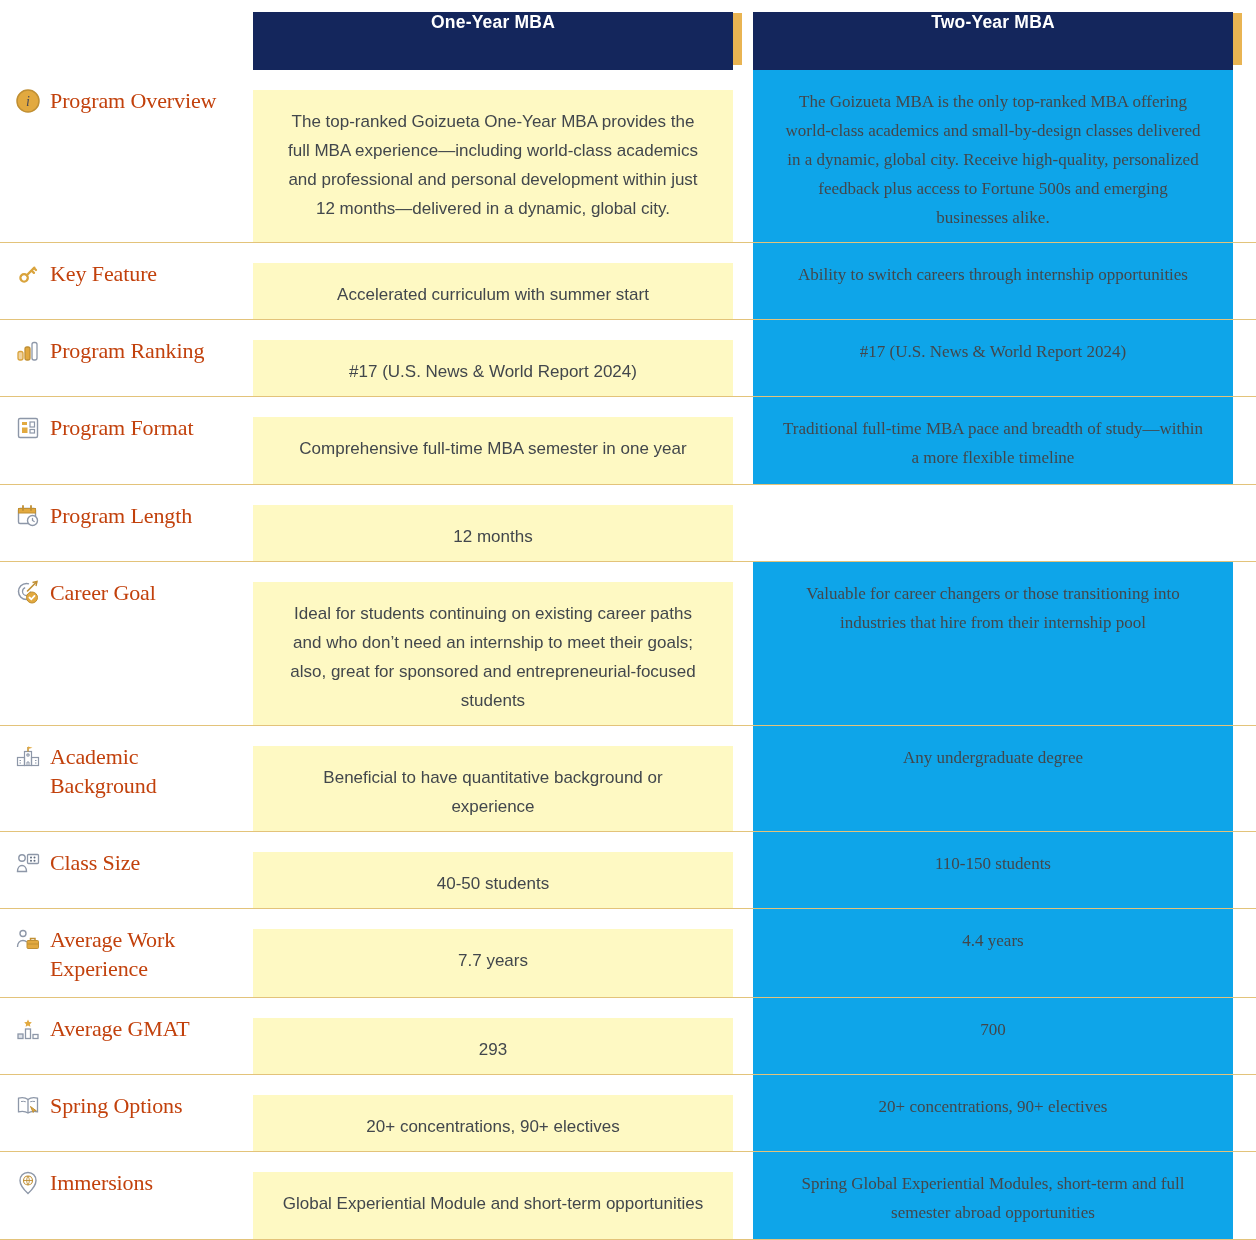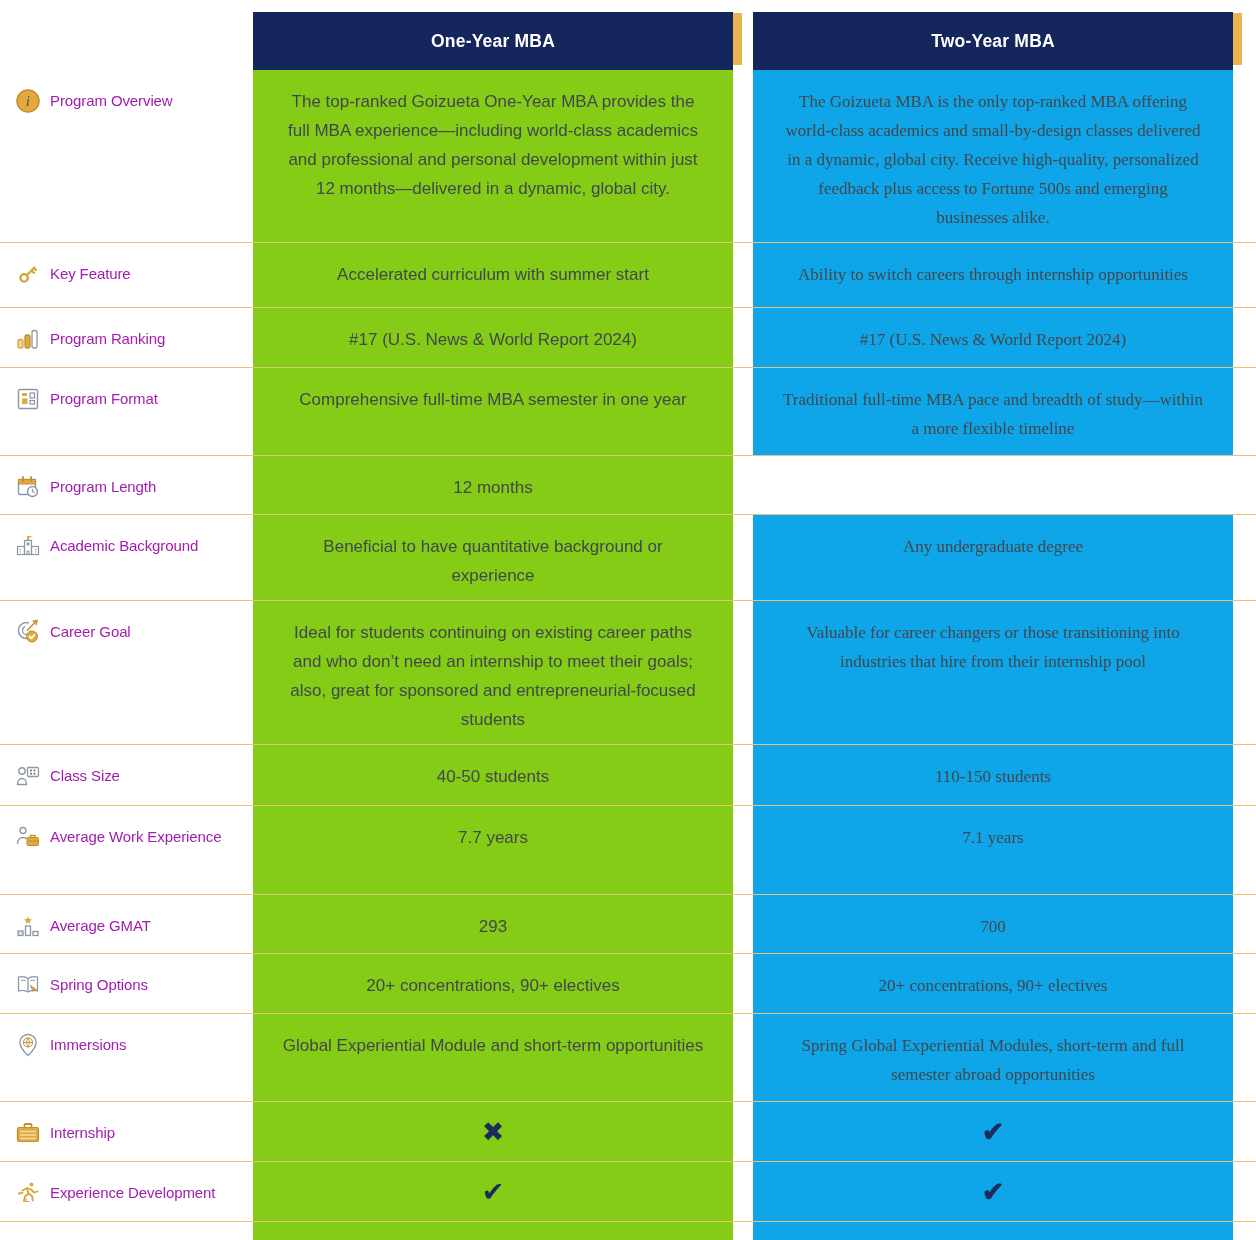--- a/index.html
+++ b/index.html
@@ -4,33 +4,33 @@
 <style>
   * { margin:0; padding:0; box-sizing:border-box; }
   body { background:#ffffff; font-family:"Liberation Sans","DejaVu Sans",sans-serif; }
   .page { width:1256px; height:1240px; background:#fff; overflow:hidden; position:relative; }
 
   
   .hdr-row { display:flex; margin-top:12px; height:58px; }
   .hdr-spacer { width:253px; }
   .hdr-gap { width:20px; position:relative; }
   .hdr-right { flex:1; position:relative; }
-  .hdr-block { width:480px; background:#14265C; color:#fff; display:flex; align-items:center;
+  .hdr-block { width:480px; background:#14265C; color:#fff; display:flex; 
                justify-content:center; font-size:17.5px; font-weight:700; letter-spacing:.2px; position:relative; }
   .gold-strip { position:absolute; left:0; top:1px; width:9px; height:52px; background:#E9B452; }
 
   
   .row { display:flex; border-bottom:1px solid #E3C37A; }
   .lbl { width:253px; background:#fff; display:flex; align-items:flex-start; gap:9px;
          padding:16px 4px 8px 15px; }
   .lbl .ico { flex:0 0 26px; width:26px; height:26px; margin-top:2px; }
-  .lbl .txt { font-size:15px; line-height:29px; color:#a21caf; font-weight:500; letter-spacing:-0.1px; }
+  .lbl .txt { font-size:22px; line-height:29px; color:#c2410c; font-weight:500; letter-spacing:-0.1px;font-family:Liberation Serif, serif; }
   .cell { width:480px; padding:17px 28px 10px; text-align:center; font-size:17px;
           line-height:29px; color:#42474C; }
-  .cell.one { background:#84cc16; }
+  .cell.one { background:#fef9c3;margin-top:20px; }
   .cell.two { background:#0ea5e9;font-family:Liberation Serif, serif; }
   .gap { width:20px; background:#fff; }
   .rpad { flex:1; background:#fff; }
   .cell.mark { padding-top:13px; font-size:27px; font-weight:900; color:#1C2C5C; line-height:34px; }
 
   
   .h172{min-height:172px}.h65{min-height:65px}.h60{min-height:60px}.h88{min-height:88px}
   .h59{min-height:59px}.h116{min-height:116px}.h61{min-height:61px}.h89{min-height:89px}
 </style>
 </head>
@@ -122,57 +122,57 @@
           <rect x="3.5" y="5.5" width="17" height="15" rx="1.5" stroke="#8D97A8" stroke-width="1.4"></rect>
           <rect x="3.5" y="5.5" width="17" height="4.5" fill="#E2A93F" stroke="#C08F33" stroke-width="1"></rect>
           <path d="M8 3 v4 M16 3 v4" stroke="#C08F33" stroke-width="1.8" stroke-linecap="round"></path>
           <circle cx="17.5" cy="17.5" r="5" fill="#fff" stroke="#8D97A8" stroke-width="1.4"></circle>
           <path d="M17.5 15.5 v2 l1.7 1" stroke="#8D97A8" stroke-width="1.3" stroke-linecap="round"></path>
         </svg>
       <span class="txt">Program Length</span>
     </div>
     <div class="cell one">12 months</div>
     <div class="gap"></div>
+    <div class="rpad"></div>
+  </div>
+
+  <div class="row h116">
+    <div class="lbl">
+      <svg class="ico" viewBox="0 0 26 26" fill="none">
+          <circle cx="11.5" cy="11.5" r="8" stroke="#8D97A8" stroke-width="1.5" stroke-dasharray="36 14" stroke-dashoffset="-4"></circle>
+          <circle cx="11.5" cy="11.5" r="4" stroke="#8D97A8" stroke-width="1.3" stroke-dasharray="17 8"></circle>
+          <path d="M21.5 2 L12.5 11" stroke="#C08F33" stroke-width="1.6" stroke-linecap="round"></path>
+          <path d="M21 6 l1-4.5 L17.5 2.5" stroke="#C08F33" stroke-width="1.4"></path>
+          <circle cx="17" cy="17.5" r="5.5" fill="#E2A93F" stroke="#C08F33"></circle>
+          <path d="M14.5 17.5 l1.8 1.8 3.2-3.4" stroke="#fff" stroke-width="1.8" stroke-linecap="round"></path>
+        </svg>
+      <span class="txt">Career Goal</span>
+    </div>
+    <div class="cell one">Ideal for students continuing on existing career paths and who don’t need an internship to meet their goals; also, great for sponsored and entrepreneurial-focused students</div>
+    <div class="gap"></div>
+    <div class="cell two">Valuable for career changers or those transitioning into industries that hire from their internship pool</div>
     <div class="rpad"></div>
   </div>
 
   <div class="row h60">
     <div class="lbl">
       <svg class="ico" viewBox="0 0 26 26" fill="none" stroke="#8D97A8" stroke-width="1.2">
           <rect x="9.5" y="7.5" width="7" height="14"></rect>
           <rect x="2.5" y="13.5" width="7" height="8"></rect>
           <rect x="16.5" y="13.5" width="7" height="8"></rect>
           <circle cx="13" cy="11" r="1.2"></circle>
           <path d="M12 21.5 v-3.5 h2 v3.5 M4.5 16.5h1.5 M4.5 19h1.5 M20 16.5h1.5 M20 19h1.5" stroke-width="1"></path>
           <path d="M13 7.5 V3" stroke="#C08F33" stroke-width="1.5"></path>
           <path d="M13 2.6 l4.5 1.1 -4.5 1.4 z" fill="#E2A93F" stroke="none"></path>
         </svg>
       <span class="txt">Academic Background</span>
     </div>
     <div class="cell one">Beneficial to have quantitative background or experience</div>
     <div class="gap"></div>
     <div class="cell two">Any undergraduate degree</div>
-    <div class="rpad"></div>
-  </div>
-
-  <div class="row h116">
-    <div class="lbl">
-      <svg class="ico" viewBox="0 0 26 26" fill="none">
-          <circle cx="11.5" cy="11.5" r="8" stroke="#8D97A8" stroke-width="1.5" stroke-dasharray="36 14" stroke-dashoffset="-4"></circle>
-          <circle cx="11.5" cy="11.5" r="4" stroke="#8D97A8" stroke-width="1.3" stroke-dasharray="17 8"></circle>
-          <path d="M21.5 2 L12.5 11" stroke="#C08F33" stroke-width="1.6" stroke-linecap="round"></path>
-          <path d="M21 6 l1-4.5 L17.5 2.5" stroke="#C08F33" stroke-width="1.4"></path>
-          <circle cx="17" cy="17.5" r="5.5" fill="#E2A93F" stroke="#C08F33"></circle>
-          <path d="M14.5 17.5 l1.8 1.8 3.2-3.4" stroke="#fff" stroke-width="1.8" stroke-linecap="round"></path>
-        </svg>
-      <span class="txt">Career Goal</span>
-    </div>
-    <div class="cell one">Ideal for students continuing on existing career paths and who don’t need an internship to meet their goals; also, great for sponsored and entrepreneurial-focused students</div>
-    <div class="gap"></div>
-    <div class="cell two">Valuable for career changers or those transitioning into industries that hire from their internship pool</div>
     <div class="rpad"></div>
   </div>
 
   <div class="row h61">
     <div class="lbl">
       <svg class="ico" viewBox="0 0 26 26" fill="none">
           <rect x="12.5" y="4.5" width="11" height="9" rx="1" stroke="#8D97A8" stroke-width="1.3"></rect>
           <g fill="#5E6A7E">
             <circle cx="16" cy="7.5" r="1"></circle>
             <circle cx="19.5" cy="7.5" r="1"></circle>
@@ -196,21 +196,21 @@
           <circle cx="8" cy="6.5" r="3" stroke="#8D97A8" stroke-width="1.4"></circle>
           <path d="M2.5 20 c0-4 2.3-6.5 5.5-6.5 1.5 0 2.8.5 3.8 1.4" stroke="#8D97A8" stroke-width="1.4"></path>
           <rect x="12" y="13.5" width="11.5" height="8" rx="1" fill="#E2A93F" stroke="#C08F33"></rect>
           <path d="M15.5 13.5 v-2 h4.5 v2" stroke="#C08F33" stroke-width="1.5"></path>
           <path d="M12 17 h11.5" stroke="#C08F33" stroke-width="1"></path>
         </svg>
       <span class="txt">Average Work Experience</span>
     </div>
     <div class="cell one">7.7 years</div>
     <div class="gap"></div>
-    <div class="cell two">7.1 years</div>
+    <div class="cell two">4.4 years</div>
     <div class="rpad"></div>
   </div>
 
   <div class="row h59">
     <div class="lbl">
       <svg class="ico" viewBox="0 0 26 26" fill="none" stroke="#8D97A8" stroke-width="1.3">
           <rect x="3" y="18" width="5" height="4.5" fill="#DFE3EA"></rect>
           <rect x="10.5" y="13" width="5" height="9.5" fill="#fff"></rect>
           <rect x="18" y="18.5" width="5" height="4" fill="#fff"></rect>
           <path stroke="none" fill="#E2A93F" d="M13 3.5 l1.2 2.4 2.6.4 -1.9 1.9 .45 2.6 -2.35-1.2 -2.35 1.2 .45-2.6 -1.9-1.9 2.6-.4 z"></path>

